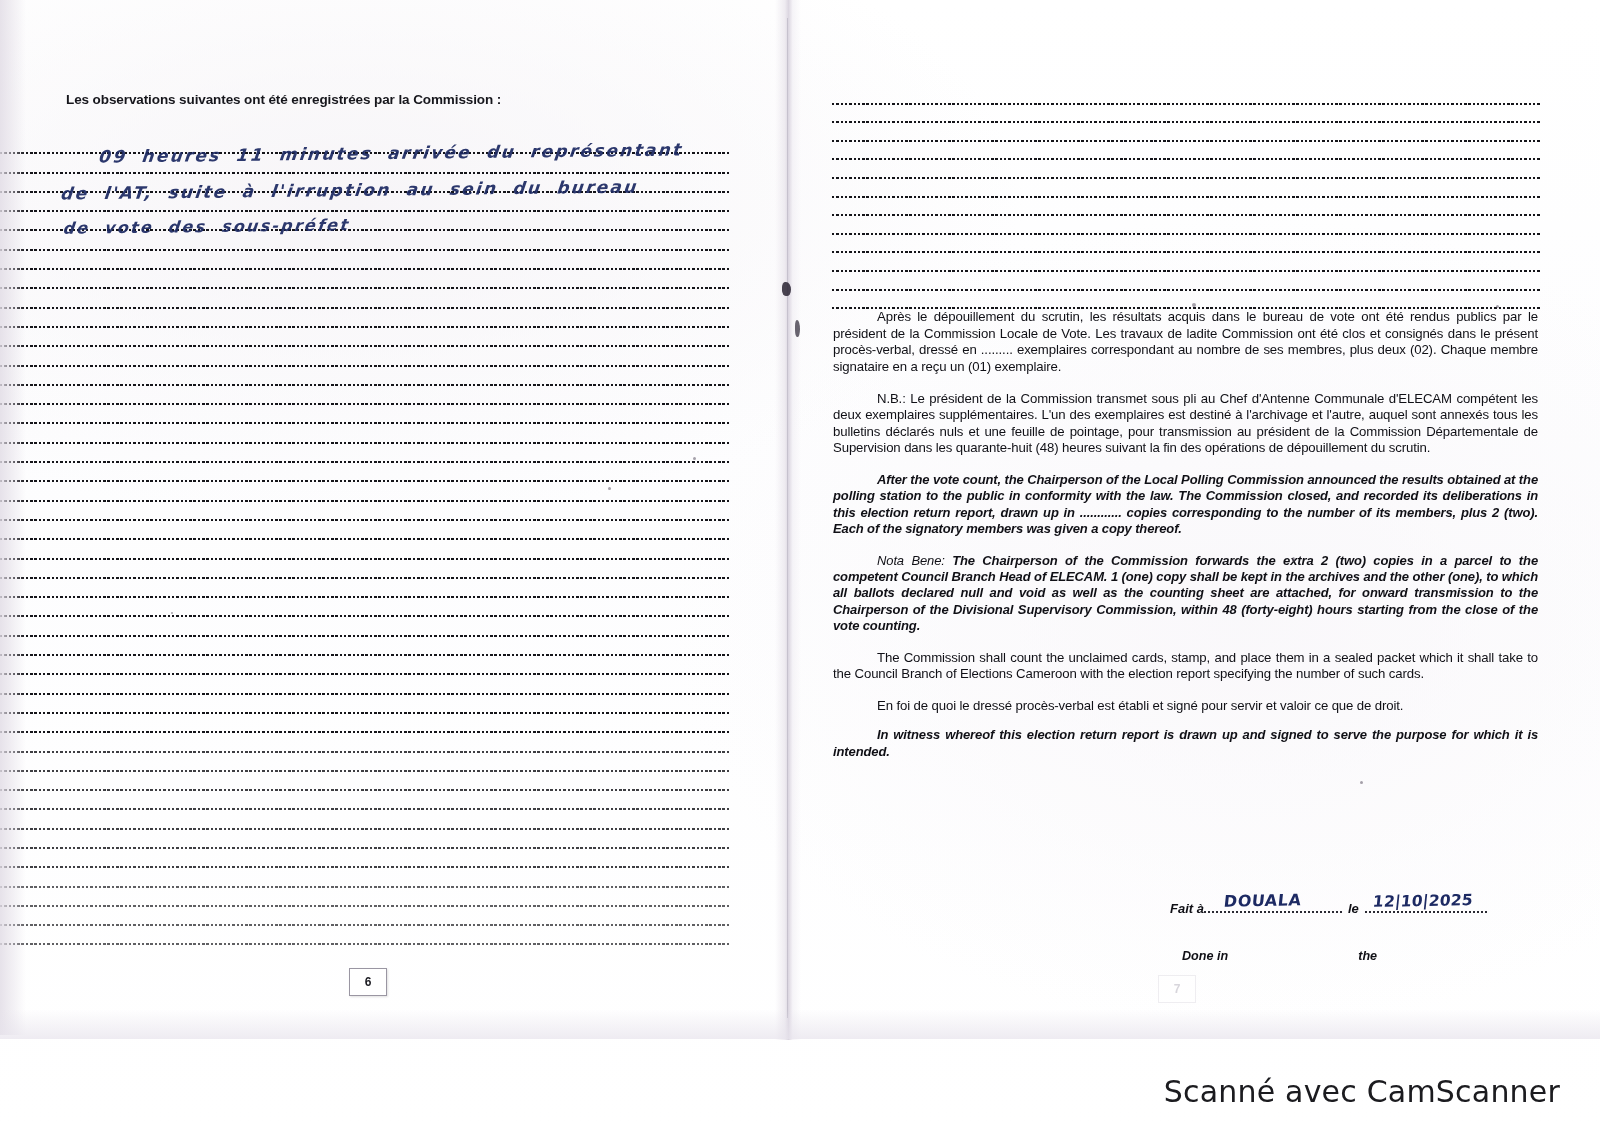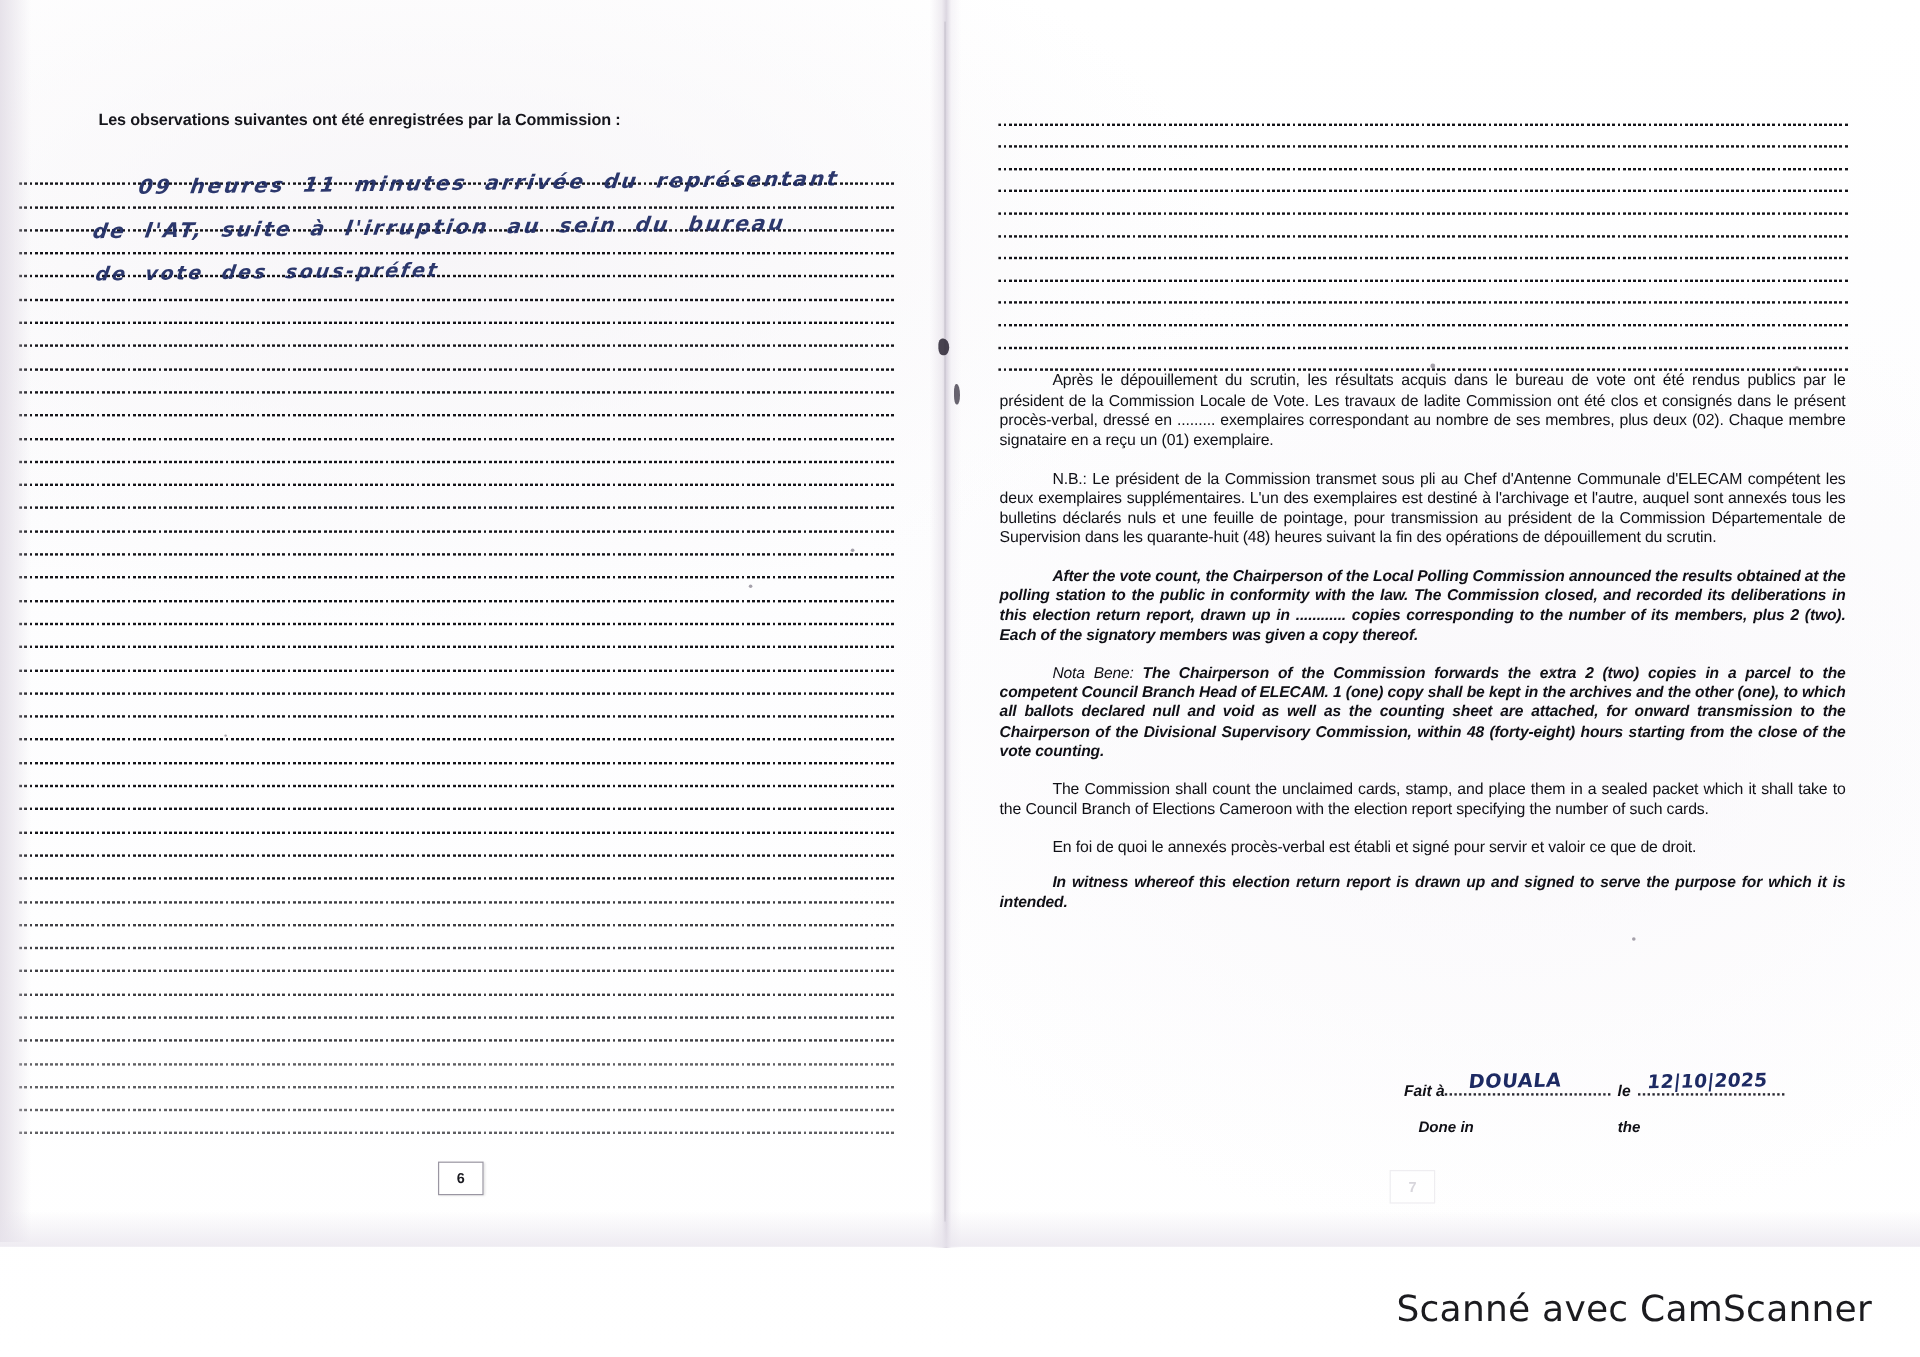--- a/index.html
+++ b/index.html
@@ -84,21 +84,21 @@
     position: absolute;
     left: 0; bottom: 92px;
     width: 1600px; height: 30px;
     background: linear-gradient(0deg, rgba(231,227,236,0.7), rgba(255,255,255,0));
     pointer-events: none;
   }
 
   
   .sheet-left {
     position: absolute;
-    left: 16px;
+    left: 0;
     top: 0;
     width: 775px;
     height: 1035px;
   }
 
   .obs-heading {
     position: absolute;
     left: 66px;
     top: 92px;
     width: 660px;
@@ -283,22 +283,23 @@
     transform: skewX(-7deg) rotate(-1deg);
     white-space: nowrap;
   }
   .hw-inline.date {
     left: 8px;
     font-size: 15.5px;
     letter-spacing: 0.2px;
   }
   .sig-sub {
     display: flex;
-    margin-top: 0;
+    margin-top: 17px;
     font-size: 12.6px;
+    gap: 10px;
   }
   .sig-sub .s1 { margin-left: 12px; }
   .sig-sub .s2 { margin-left: 120px; }
 
   
   .camscanner {
     position: absolute;
     right: 40px;
     bottom: 22px;
     font-size: 30px;
@@ -395,21 +396,21 @@
         <div class="ruled-line"></div>
         <div class="ruled-line"></div>
       </div>
 
     <div class="body-text" id="right-body">
         <p class="para"><span class="ind"></span><span>Après le dépouillement du scrutin, les résultats acquis dans le bureau de vote ont été rendus publics par le président de la Commission Locale de Vote. Les travaux de ladite Commission ont été clos et consignés dans le présent procès-verbal, dressé en ......... exemplaires correspondant au nombre de ses membres, plus deux (02). Chaque membre signataire en a reçu un (01) exemplaire.</span></p>
         <p class="para"><span class="ind"></span><b class="lead">N.B.:</b><span> Le président de la Commission transmet sous pli au Chef d'Antenne Communale d'ELECAM compétent les deux exemplaires supplémentaires. L'un des exemplaires est destiné à l'archivage et l'autre, auquel sont annexés tous les bulletins déclarés nuls et une feuille de pointage, pour transmission au président de la Commission Départementale de Supervision dans les quarante-huit (48) heures suivant la fin des opérations de dépouillement du scrutin.</span></p>
         <p class="para italic"><span class="ind"></span><span>After the vote count, the Chairperson of the Local Polling Commission announced the results obtained at the polling station to the public in conformity with the law. The Commission closed, and recorded its deliberations in this election return report, drawn up in ............ copies corresponding to the number of its members, plus 2 (two). Each of the signatory members was given a copy thereof.</span></p>
         <p class="para italic"><span class="ind"></span><b class="lead">Nota Bene:</b><span> The Chairperson of the Commission forwards the extra 2 (two) copies in a parcel to the competent Council Branch Head of ELECAM. 1 (one) copy shall be kept in the archives and the other (one), to which all ballots declared null and void as well as the counting sheet are attached, for onward transmission to the Chairperson of the Divisional Supervisory Commission, within 48 (forty-eight) hours starting from the close of the vote counting.</span></p>
         <p class="para"><span class="ind"></span><span>The Commission shall count the unclaimed cards, stamp, and place them in a sealed packet which it shall take to the Council Branch of Elections Cameroon with the election report specifying the number of such cards.</span></p>
-        <p class="para" style="margin-bottom: 1px;"><span class="ind"></span><span>En foi de quoi le annexés procès-verbal est établi et signé pour servir et valoir ce que de droit.</span></p>
+        <p class="para" style="margin-bottom: 1px;"><span class="ind"></span><span>En foi de quoi le dressé procès-verbal est établi et signé pour servir et valoir ce que de droit.</span></p>
         <p class="para italic"><span class="ind"></span><span>In witness whereof this election return report is drawn up and signed to serve the purpose for which it is intended.</span></p>
       </div>
 
     <div class="sig-block">
       <div class="sig-row">
         <span>Fait à</span>
         <span class="dots-fill dots-a">
           <span class="hw-inline">DOUALA</span>
         </span>
         <span style="margin:16px 6px;">le</span>

